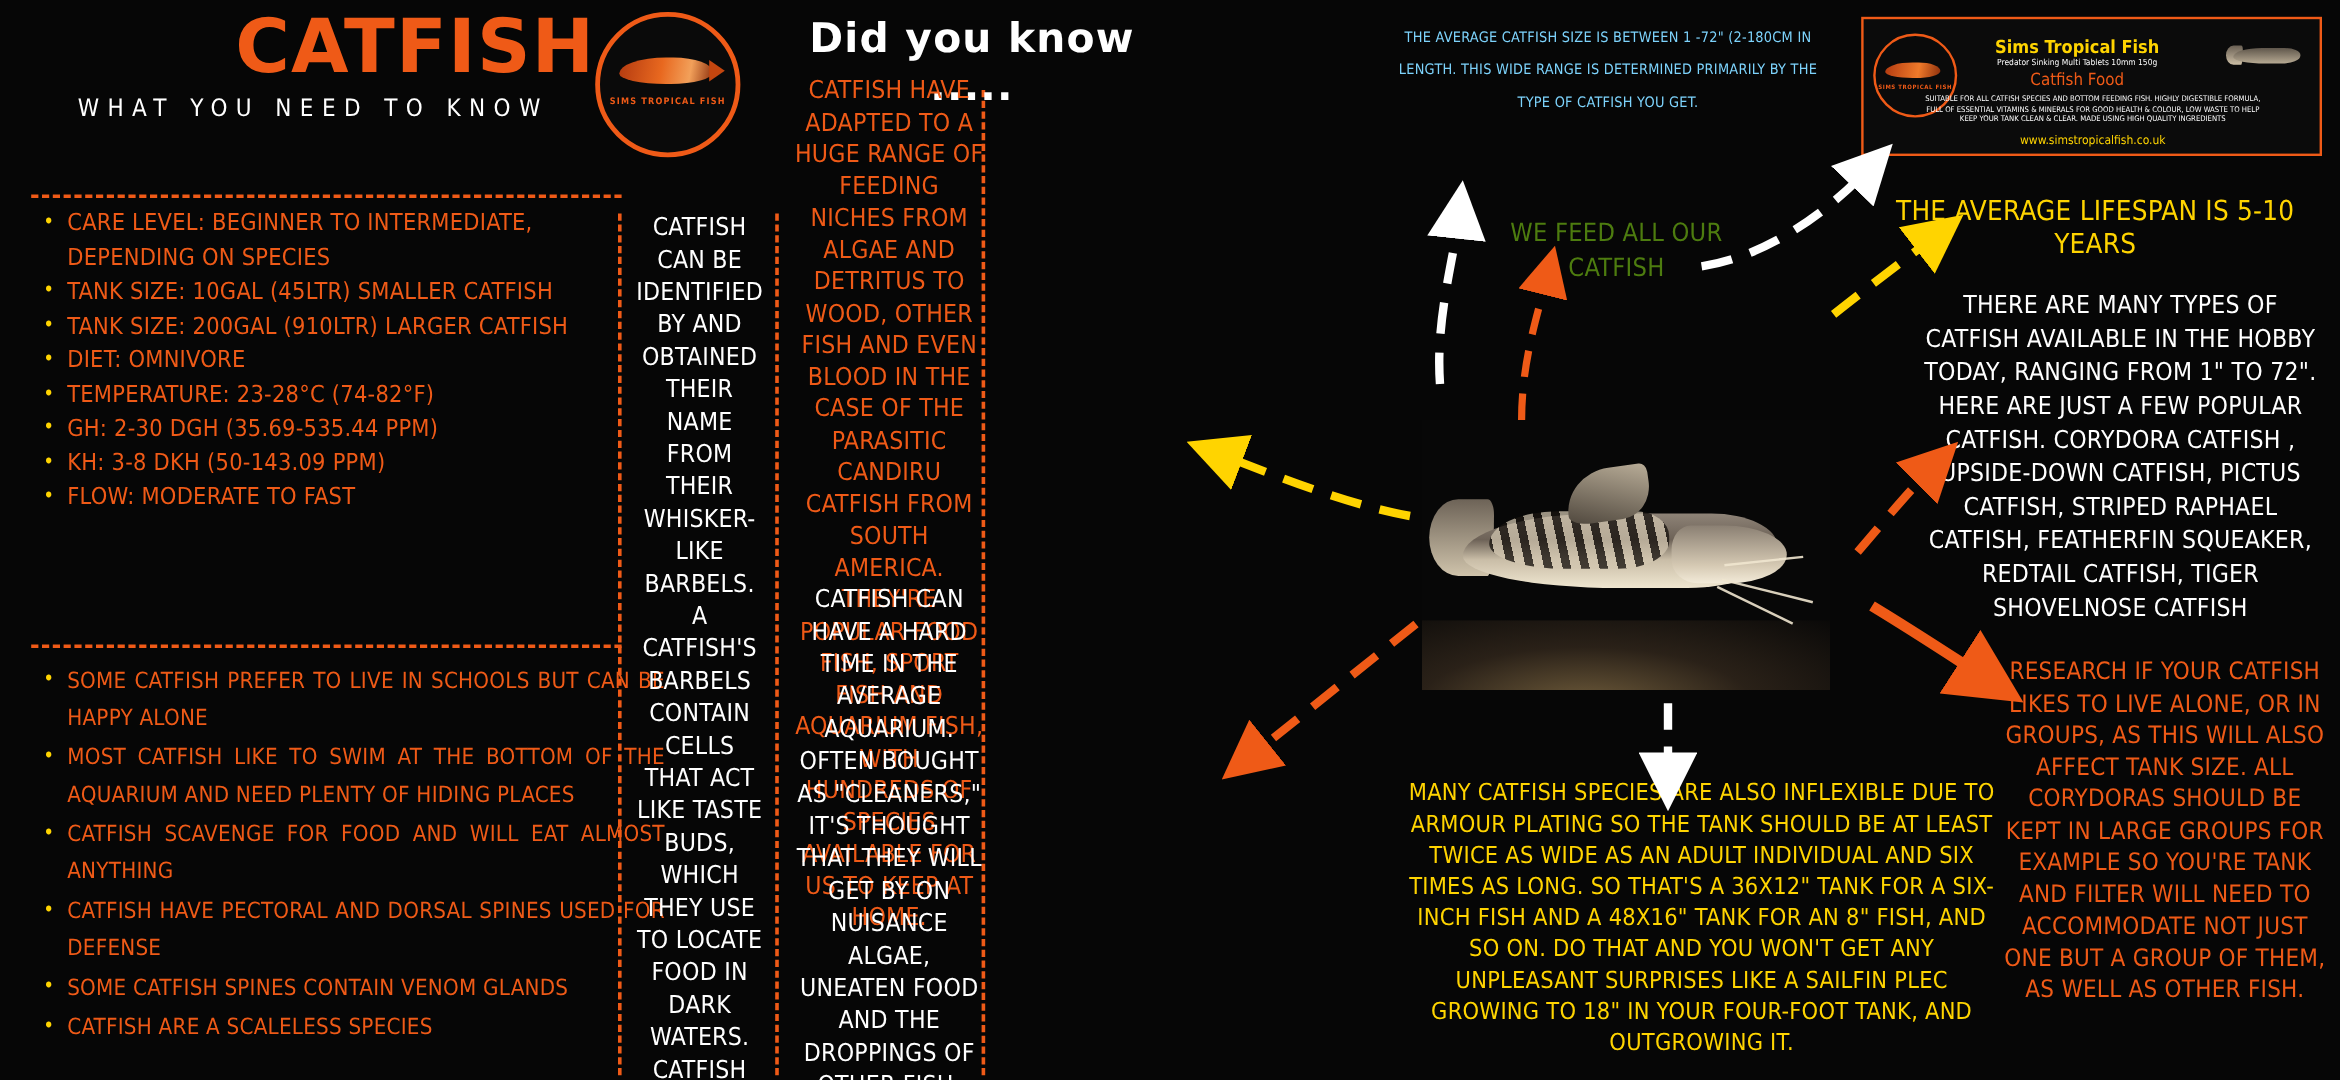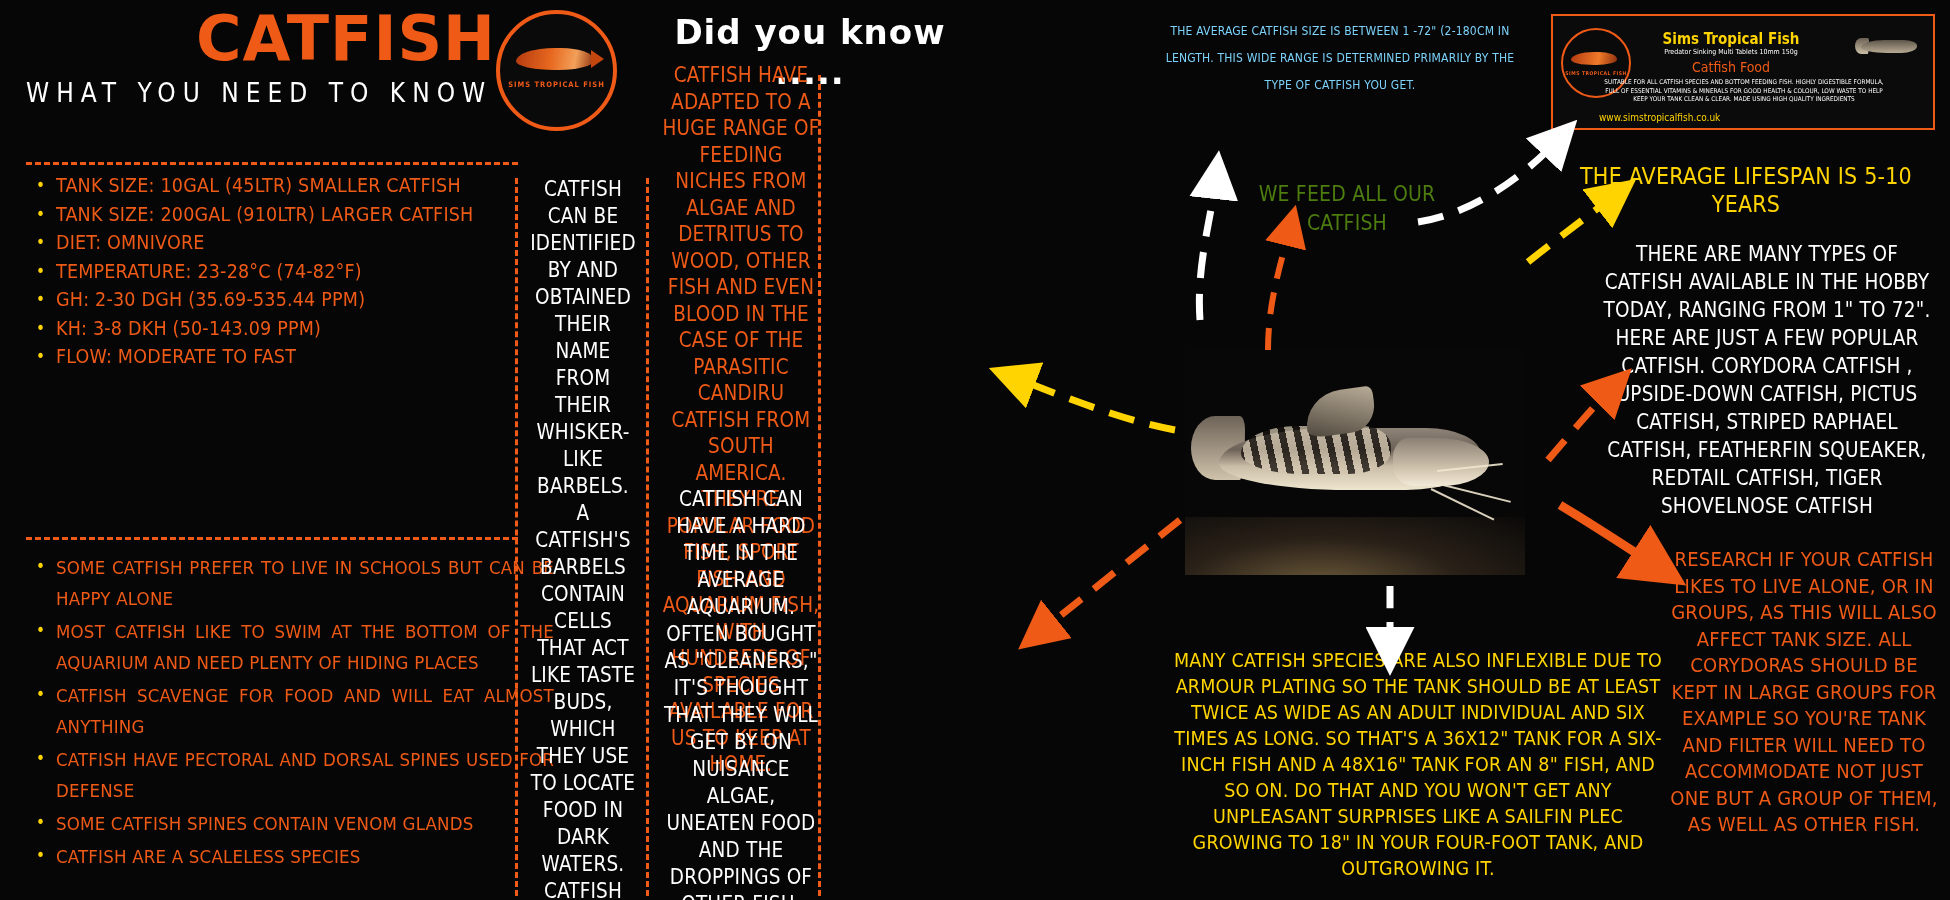--- a/index.html
+++ b/index.html
@@ -37,24 +37,25 @@
     font-size: 62px;
     line-height: 62px;
     font-weight: bold;
     color: #ef5a17;
     letter-spacing: 1px;
     font-family: "DejaVu Sans", "Liberation Sans", sans-serif;
     text-align: right;
   }
   #sub-title {
     margin-top: 8px;
-    font-size: 26px;
+    font-size: 20px;
     letter-spacing: 7px;
     color: #ffffff;
     font-family: "DejaVu Sans Condensed", "Liberation Sans", sans-serif;
+    text-align: center;
   }
   .hr-dash {
     border: 0;
     border-top: 3px dashed #ef5a17;
     margin: 0;
   }
   #hr-1 {
     position: absolute;
     left: 26px;
     top: 162px;
@@ -365,21 +366,21 @@
     text-align: center;
     color: #ffffff;
     font-size: 6.4px;
     line-height: 8.6px;
   }
   #pl-url {
     position: absolute;
     left: 46px;
     top: 96px;
     width: 290px;
-    text-align: left;
+    text-align: center;
     color: #ffd400;
     font-size: 10px;
   }
   #pl-catfish-img {
     position: absolute;
     right: 6px;
     top: 14px;
     width: 72px;
     height: 30px;
   }
@@ -476,20 +477,21 @@
 
   <div id="title-block">
     <div id="main-title">CATFISH</div>
     <div id="sub-title" class="cond">WHAT YOU NEED TO KNOW</div>
   </div>
 
   <hr id="hr-1" class="hr-dash">
   <hr id="hr-2" class="hr-dash">
 
   <ul id="care-list" class="cond">
+    <li>CARE LEVEL: BEGINNER TO INTERMEDIATE, DEPENDING ON SPECIES</li>
     <li>TANK SIZE: 10GAL (45LTR) SMALLER CATFISH</li>
     <li>TANK SIZE: 200GAL (910LTR) LARGER CATFISH</li>
     <li>DIET: OMNIVORE</li>
     <li>TEMPERATURE: 23-28°C (74-82°F)</li>
     <li>GH: 2-30 DGH (35.69-535.44 PPM)</li>
     <li>KH: 3-8 DKH (50-143.09 PPM)</li>
     <li>FLOW: MODERATE TO FAST</li>
   </ul>
 
   <ul id="tips-list" class="cond">

